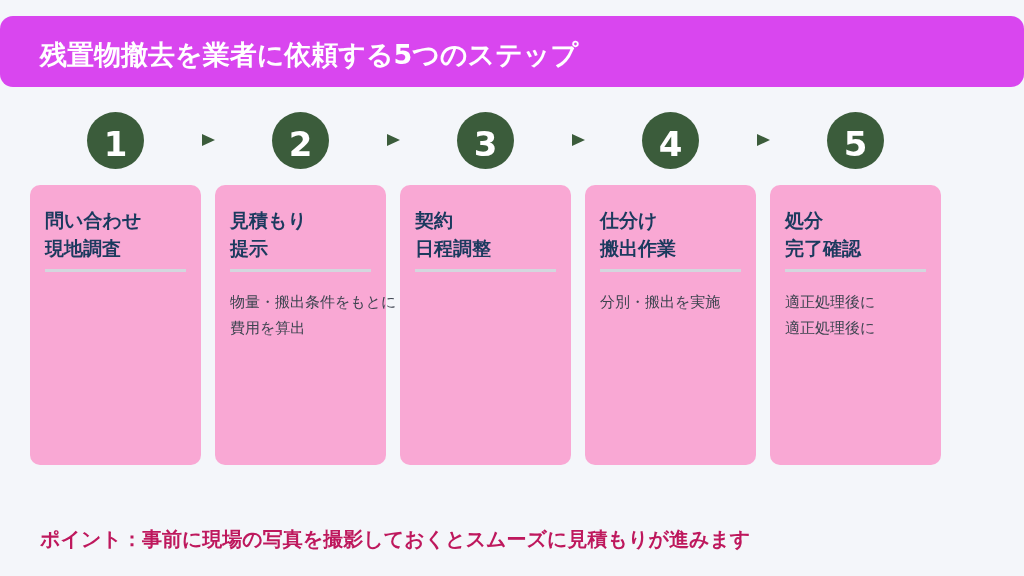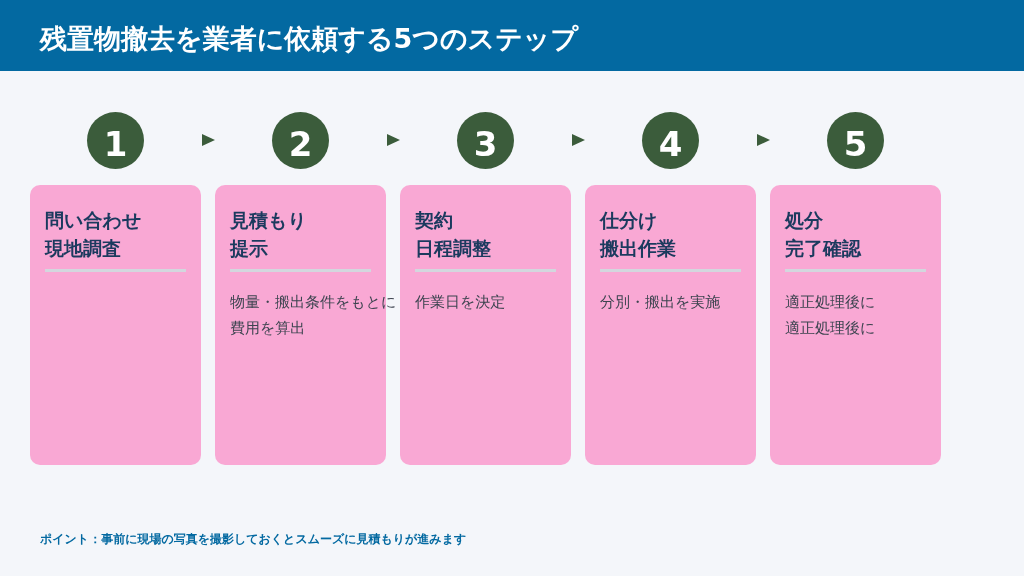--- a/index.html
+++ b/index.html
@@ -2,22 +2,23 @@
 <html><head>
   <meta charset="utf-8">
   <style>
     * { margin: 0; padding: 0; box-sizing: border-box; }
     html, body {
       width: 1024px; height: 576px; overflow: hidden;
       background: #f4f6fa;
       font-family: "DejaVu Sans", "Liberation Sans", sans-serif;
     }
     .header {
-      position: absolute; left: 0; top: 0; width: 1024px; height: 71px;
-      background: #0369a1;
+      position: absolute; left: 0; top: 16px; width: 1024px; height: 71px;
+      background: #d946ef;
+      border-radius: 13px;
     }
     .header-title {
       position: absolute; left: 40px; top: 20px;
       color: #ffffff; font-size: 27px; font-weight: bold; line-height: 38px;
       letter-spacing: 0px; white-space: nowrap;
     }
     .step-circle {
       position: absolute; width: 57px; height: 57px; border-radius: 50%;
       background: #3b5c3b; color: #ffffff;
       font-family: "DejaVu Sans", sans-serif; font-weight: bold; font-size: 34px;
@@ -43,21 +44,21 @@
       position: absolute; left: 15px; top: 84px; width: 141px; height: 3px;
       background: #d3d7de;
     }
     .card-body {
       position: absolute; left: 15px; top: 104px;
       color: #3d4450; font-size: 15px; line-height: 26px;
       white-space: nowrap;
     }
     .tip {
       position: absolute; left: 40px; top: 527px;
-      color: #0369a1; font-weight: bold; font-size: 12px; line-height: 24px;
+      color: #be185d; font-weight: bold; font-size: 20px; line-height: 24px;
       white-space: nowrap;
     }
   </style>
 </head>
 <body>
 
 <div class="header">
   <div class="header-title">残置物撤去を業者に依頼する5つのステップ</div>
 </div>
 
@@ -92,21 +93,20 @@
   </div>
 </div>
 
 <div class="card" style="left:400px;">
   <div class="card-title">
     <div>契約</div>
     <div>日程調整</div>
   </div>
   <div class="card-divider"></div>
   <div class="card-body">
-    <div>作業日を決定</div>
   </div>
 </div>
 
 <div class="card" style="left:585px;">
   <div class="card-title">
     <div>仕分け</div>
     <div>搬出作業</div>
   </div>
   <div class="card-divider"></div>
   <div class="card-body">

